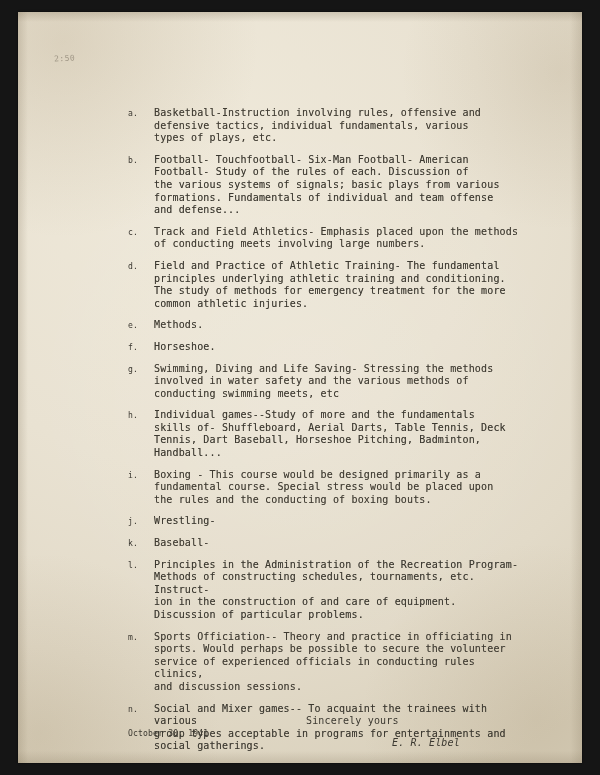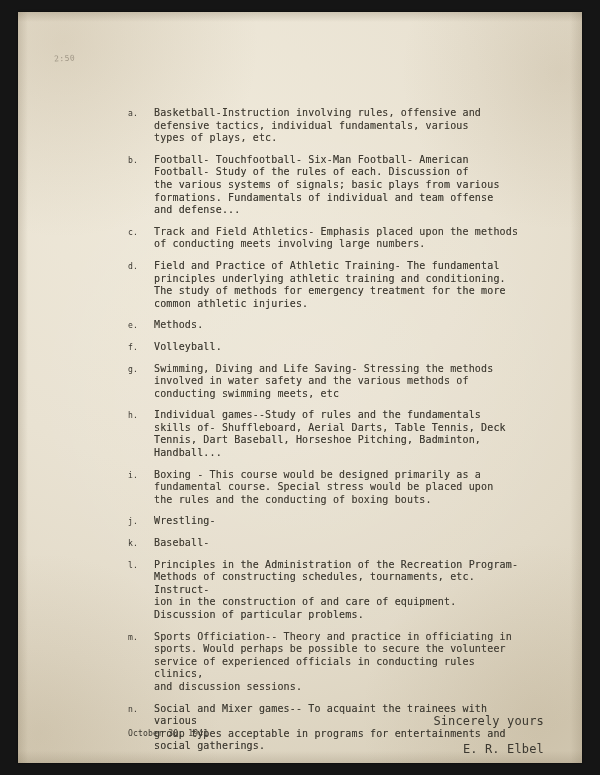--- a/index.html
+++ b/index.html
@@ -106,32 +106,32 @@
     flex: 1 1 auto;
     font-size: 10px;
     line-height: 12.6px;
     color: #3b3830;
     letter-spacing: 0.15px;
     white-space: pre-line;
     text-shadow: 0 0 0.6px rgba(60,55,45,0.45);
   }
   .sign-block {
     position: absolute;
-    left: 316px;
+    left: 288px;
     top: 702px;
     width: 210px;
-    font-size: 12px;
+    font-size: 10px;
     line-height: 14px;
     color: #3b3830;
     letter-spacing: 0.15px;
-    text-align: right;
   }
   .sign-name {
     margin-left: 86px;
-    margin-top: 14px;
+    margin-top: 8px;
+    font-style: italic;
   }
   .date-line {
     position: absolute;
     left: 110px;
     top: 716px;
     font-size: 8.1px;
     color: #3b3830;
     letter-spacing: 0.15px;
   }
   
@@ -181,33 +181,33 @@
 common athletic injuries.</div>
       </div>
 
       <div class="item">
         <div class="item-letter">e.</div>
         <div class="item-text">Methods.</div>
       </div>
 
       <div class="item">
         <div class="item-letter">f.</div>
-        <div class="item-text">Volleyball.</div>
+        <div class="item-text">Horseshoe.</div>
       </div>
 
       <div class="item">
         <div class="item-letter">g.</div>
         <div class="item-text">Swimming, Diving and Life Saving- Stressing the methods
 involved in water safety and the various methods of
 conducting swimming meets, etc</div>
       </div>
 
       <div class="item">
         <div class="item-letter">h.</div>
-        <div class="item-text">Individual games--Study of rules and the fundamentals
+        <div class="item-text">Individual games--Study of more and the fundamentals
 skills of- Shuffleboard, Aerial Darts, Table Tennis, Deck
 Tennis, Dart Baseball, Horseshoe Pitching, Badminton,
 Handball...</div>
       </div>
 
       <div class="item">
         <div class="item-letter">i.</div>
         <div class="item-text">Boxing - This course would be designed primarily as a
 fundamental course.  Special stress would be placed upon
 the rules and the conducting of boxing bouts.</div>

